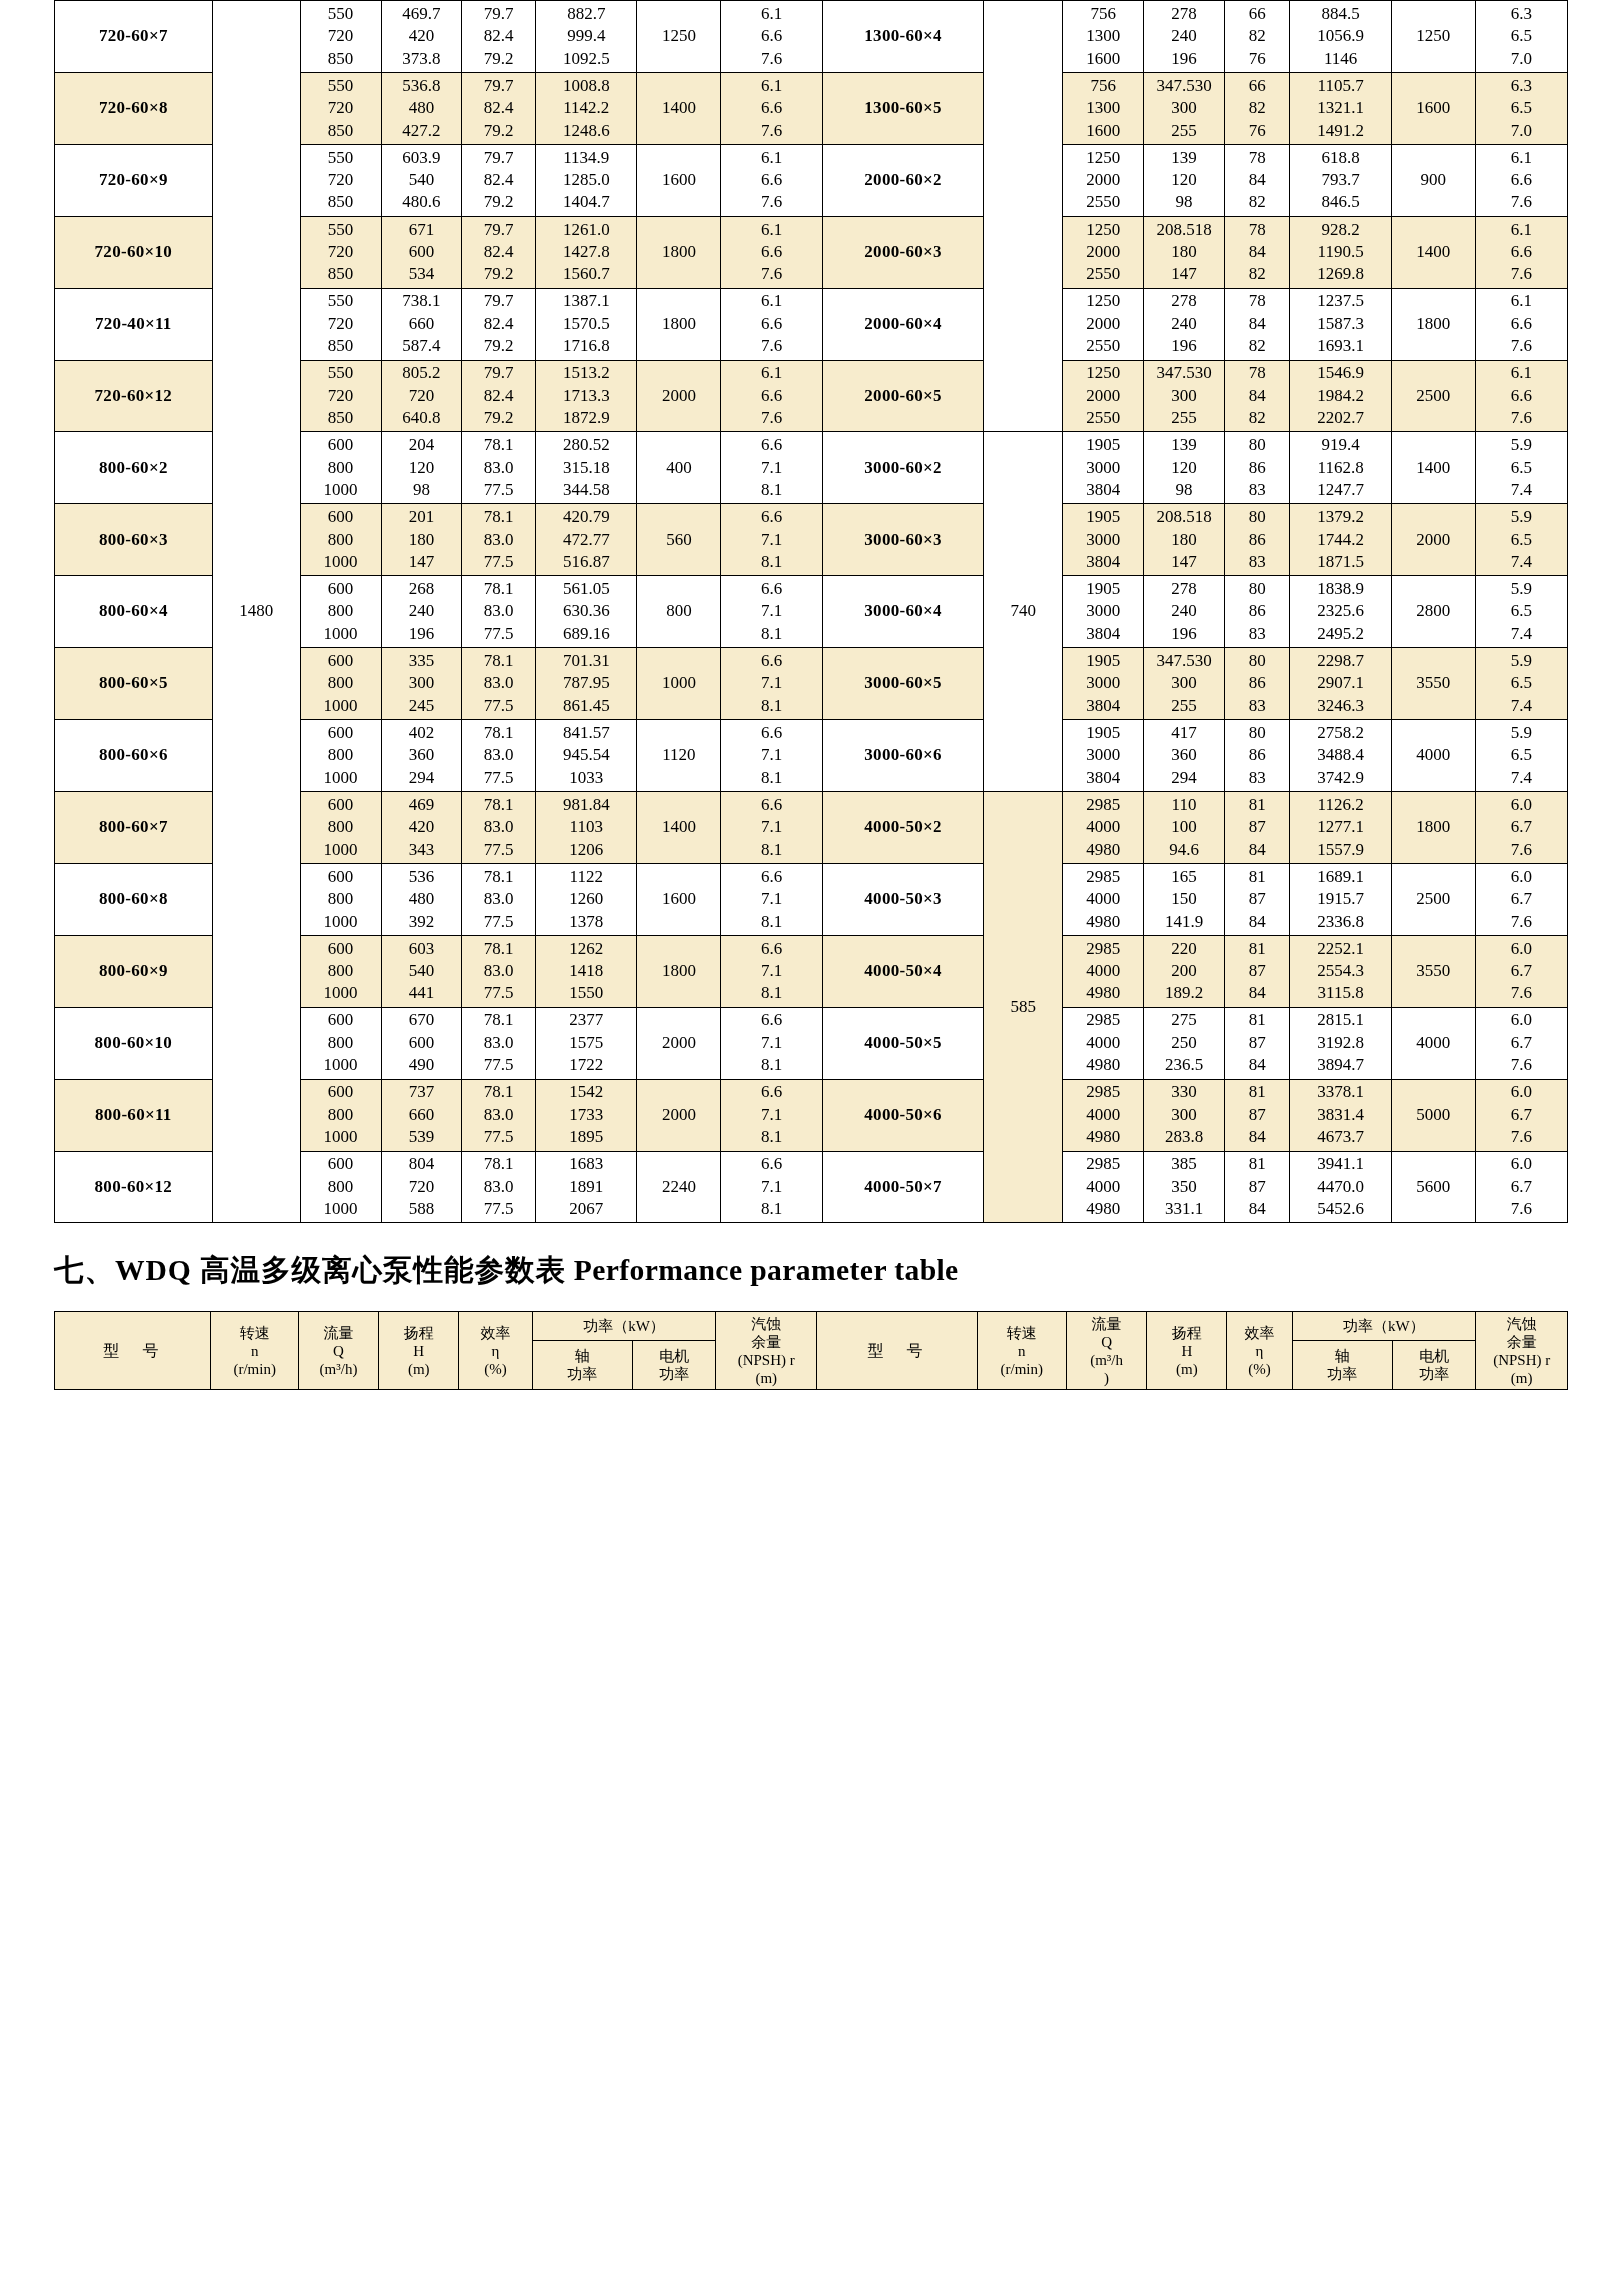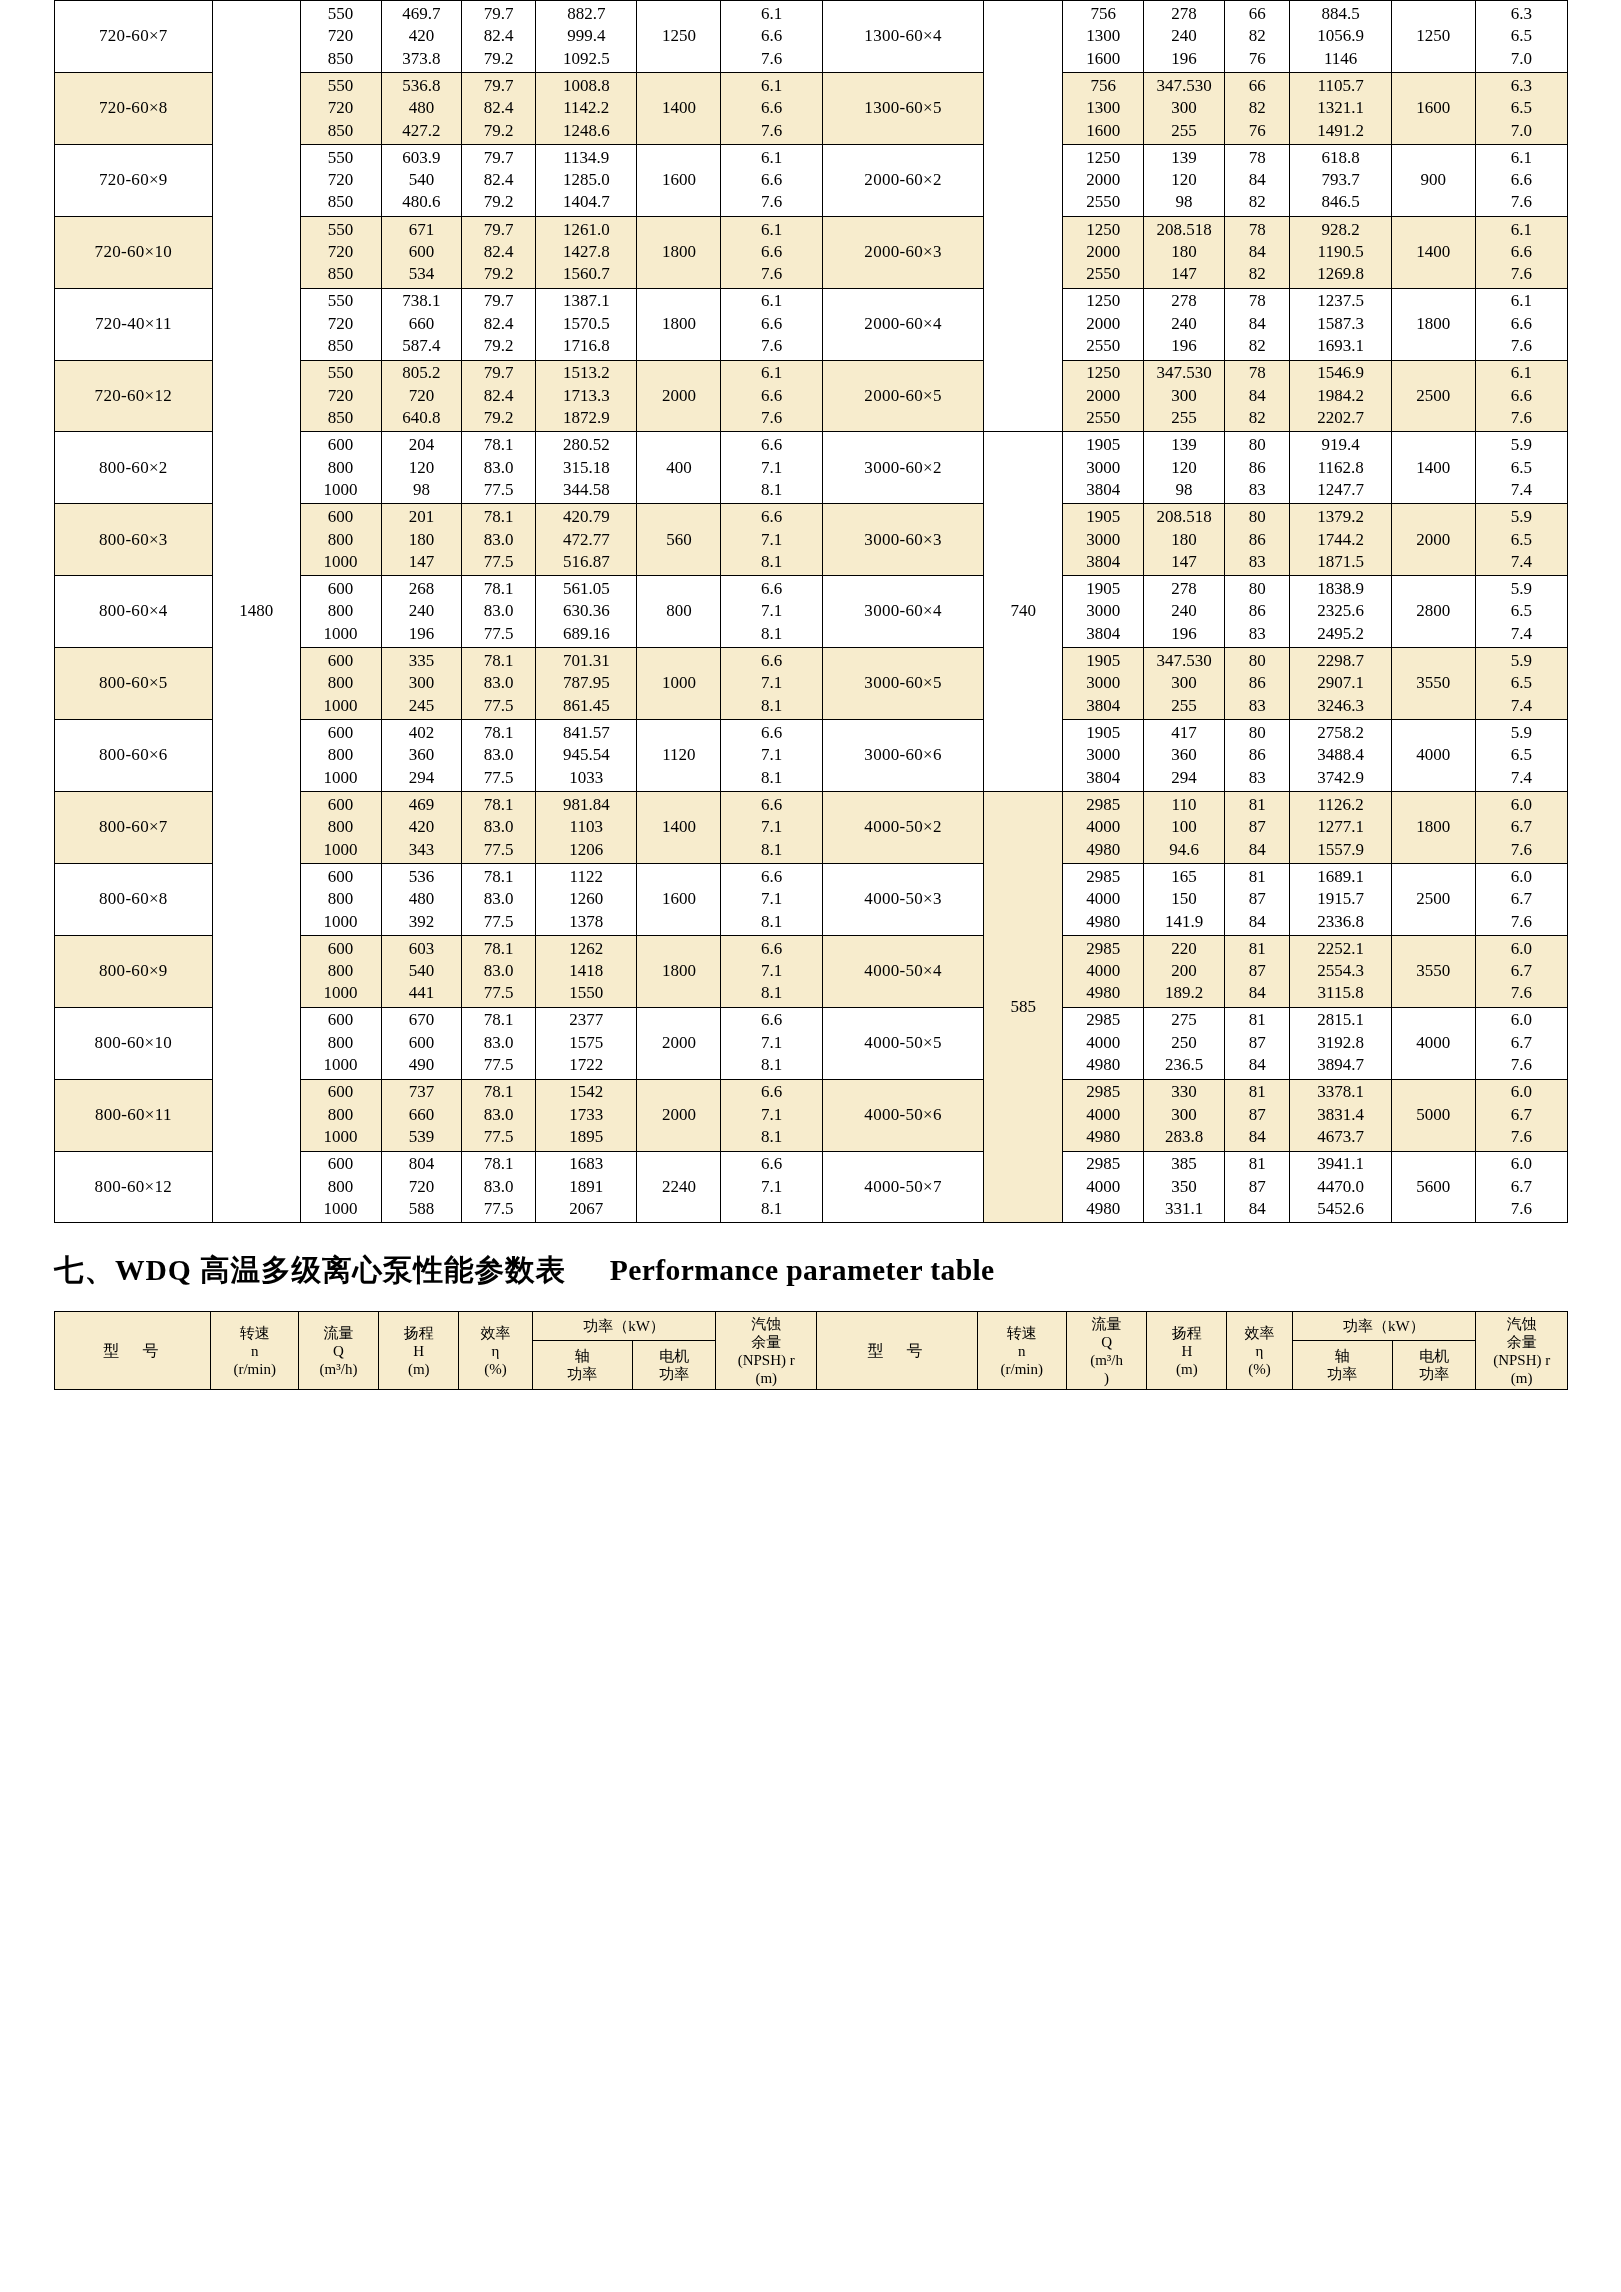--- a/index.html
+++ b/index.html
@@ -35,20 +35,21 @@
     text-align: center;
     vertical-align: middle;
     font-size: 17px;
     line-height: 1.32;
     padding: 1.8px 0.9px;
     font-family: "Liberation Serif", serif;
   }
   td.model {
     font-size: 18px;
     letter-spacing: 0.3px;
+    font-weight: bold;
   }
   tr.tint td {
     background: #f7eccd;
   }
   tr.plain td {
     background: #ffffff;
   }
   .stack {
     display: block;
     white-space: pre-line;
@@ -74,21 +75,21 @@
 
   
   .section-title {
     margin: 27px 0 19.7px 0;
     font-size: 29.6px;
     font-weight: bold;
     font-family: "Liberation Serif", serif;
     letter-spacing: 0.4px;
   }
   .section-title .cn { letter-spacing: 0.9px; }
-  .section-title .en { font-family: "Liberation Serif", serif; margin-left: 36px; }
+  .section-title .en { font-family: "Liberation Serif", serif; }
 
   
   table.hdr {
     border-collapse: collapse;
     table-layout: fixed;
     width: 1514px;
   }
   table.hdr td {
     border: 0.9px solid #000000;
     background: #f7eccd;

